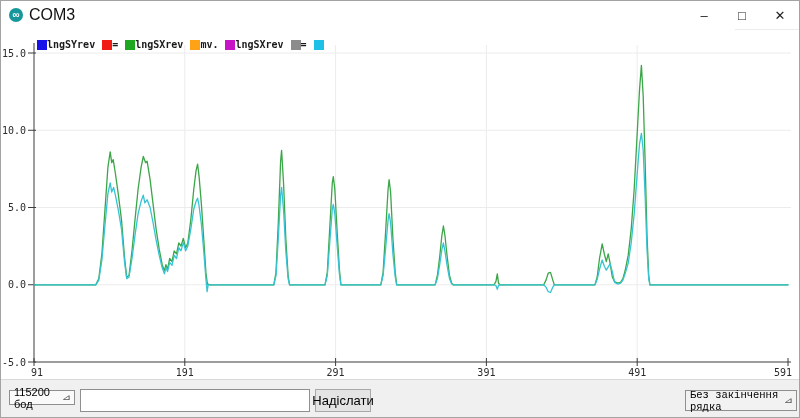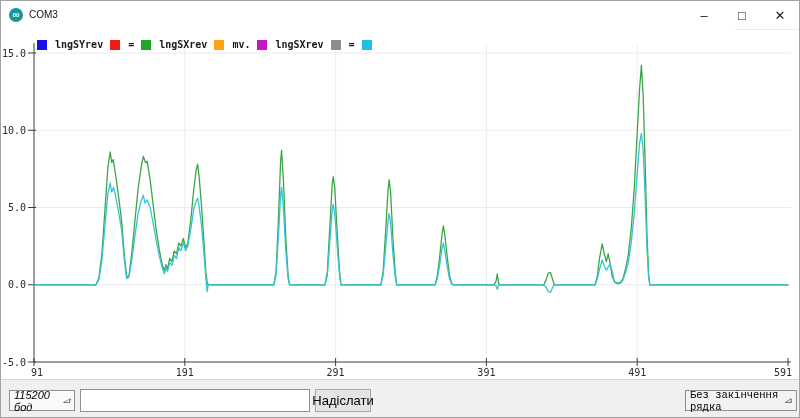--- a/index.html
+++ b/index.html
@@ -1,25 +1,25 @@
 <!DOCTYPE html>
 <html><head>
 <meta charset="utf-8">
 <style>
   html,body{margin:0;padding:0;background:#cfcfcf;font-family:"Liberation Sans",sans-serif;}
   .window{position:relative;width:800px;height:418px;background:#ffffff;border:1px solid #a3a3a3;box-sizing:border-box;overflow:hidden;}
   .titlebar{position:absolute;top:0;left:0;right:0;height:28px;background:#ffffff;border-bottom:1px solid #ececec;}
   .app-icon{position:absolute;left:8px;top:7px;width:14px;height:14px;border-radius:50%;background:#17979b;color:#fff;
             font-size:10px;line-height:14px;text-align:center;font-weight:bold;}
-  .window-title{position:absolute;left:28px;top:0;line-height:28px;font-size:10px;color:#111;}
+  .window-title{position:absolute;left:28px;top:0;line-height:28px;font-size:16px;color:#111;}
   .win-controls{position:absolute;right:0;top:0;height:28px;display:flex;}
   .win-btn{width:38px;height:28px;display:flex;align-items:center;justify-content:center;font-size:13px;color:#222;cursor:default;}
   .chart-area{position:absolute;top:28px;left:0;width:734px;height:350px;background:#fff;}
   .legend{position:absolute;left:36px;top:10px;display:flex;align-items:center;gap:7px;}
-  .legend-item{display:flex;align-items:center;gap:8px;}
+  .legend-item{display:flex;align-items:center;gap:0;}
   .legend-swatch{width:10px;height:10px;display:inline-block;}
   .legend-label{font-family:"DejaVu Sans Mono",monospace;font-weight:bold;font-size:10px;color:#1a1a1a;white-space:pre;}
   .bottom-bar{position:absolute;top:378px;left:0;width:800px;height:40px;background:#f0f0f0;border-top:1px solid #d9d9d9;box-sizing:border-box;}
   .combo{position:absolute;box-sizing:border-box;border:1px solid #8f8f8f;background:#fafafa;display:flex;align-items:center;
          font-size:11px;color:#000;padding:0 4px;cursor:default;}
   .combo .chev{margin-left:auto;font-size:8px;color:#555;transform:scaleX(1.4);}
   .msg-input{position:absolute;left:79px;top:9px;width:230px;height:23px;box-sizing:border-box;border:1px solid #8f8f8f;
              background:#fff;font-size:11px;padding:0 4px;outline:none;}
   .send-btn{position:absolute;left:314px;top:9px;width:56px;height:23px;box-sizing:border-box;border:1px solid #a9a9a9;
             background:#e4e4e4;font-size:13px;color:#000;display:flex;align-items:center;justify-content:center;cursor:default;}
@@ -102,21 +102,21 @@
           <span class="legend-swatch" style="background: rgb(140, 140, 140);"></span>
           <span class="legend-label">=</span>
         </span>
         <span class="legend-item">
           <span class="legend-swatch" style="background: rgb(30, 192, 232);"></span>
         </span>
       </div>
   </div>
 
   <div class="bottom-bar">
-    <div class="combo" style="left:8px;top:10px;width:66px;height:21px;font-style:italic;">
+    <div class="combo" style="left:8px;top:10px;width:66px;height:15px;">
       <span>115200 бод</span>
       <span class="chev">⊿</span>
     </div>
     <input class="msg-input" type="text" value="" style="">
     <div class="send-btn">
       <span>Надіслати</span>
     </div>
     <div class="combo" style="left:684px;top:10px;width:112px;height:21px;font-size:10.5px;background:#f2f2f2;font-family:Liberation Mono, monospace;">
       <span>Без закінчення рядка</span>
       <span class="chev">⊿</span>

